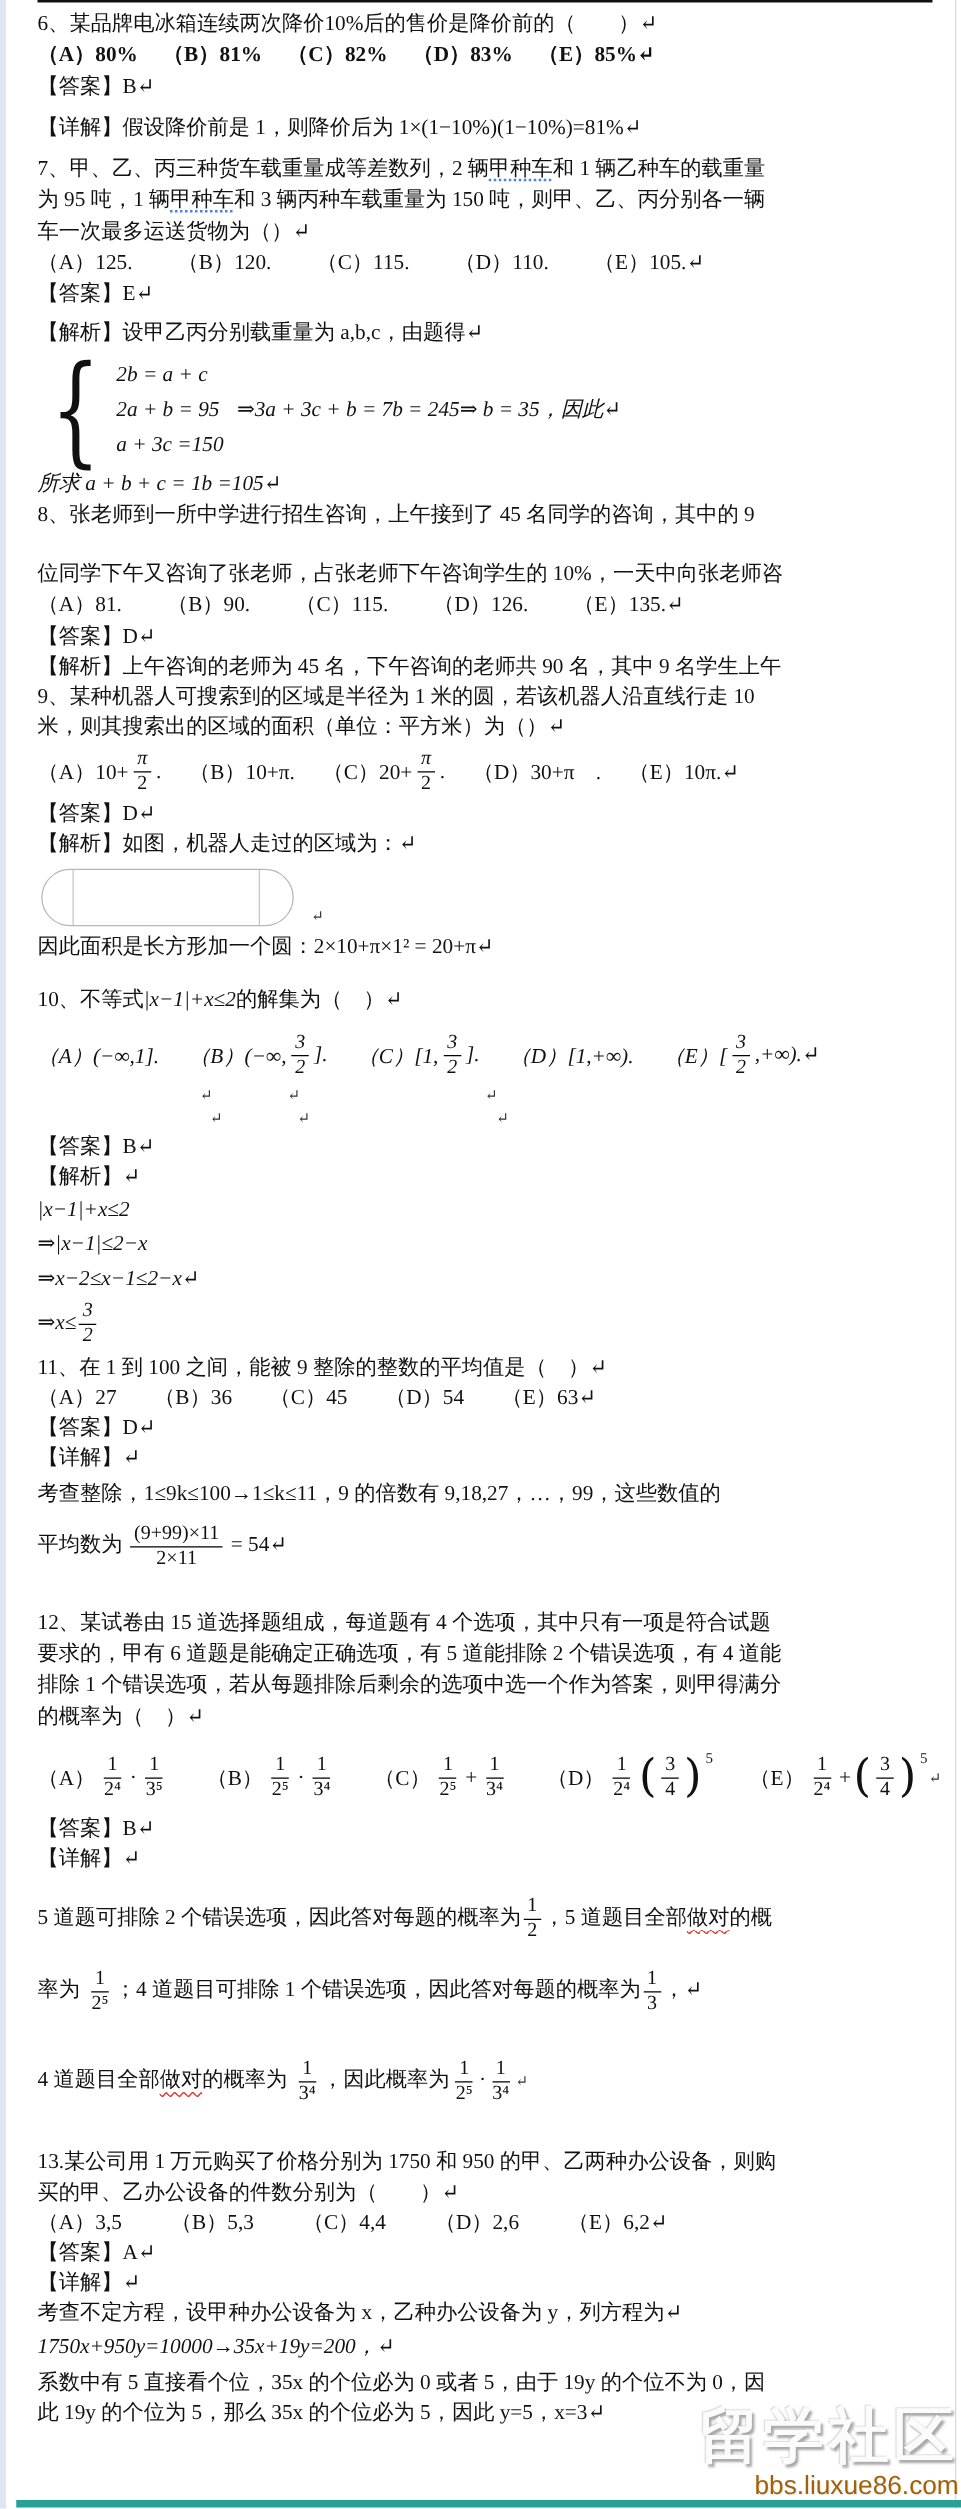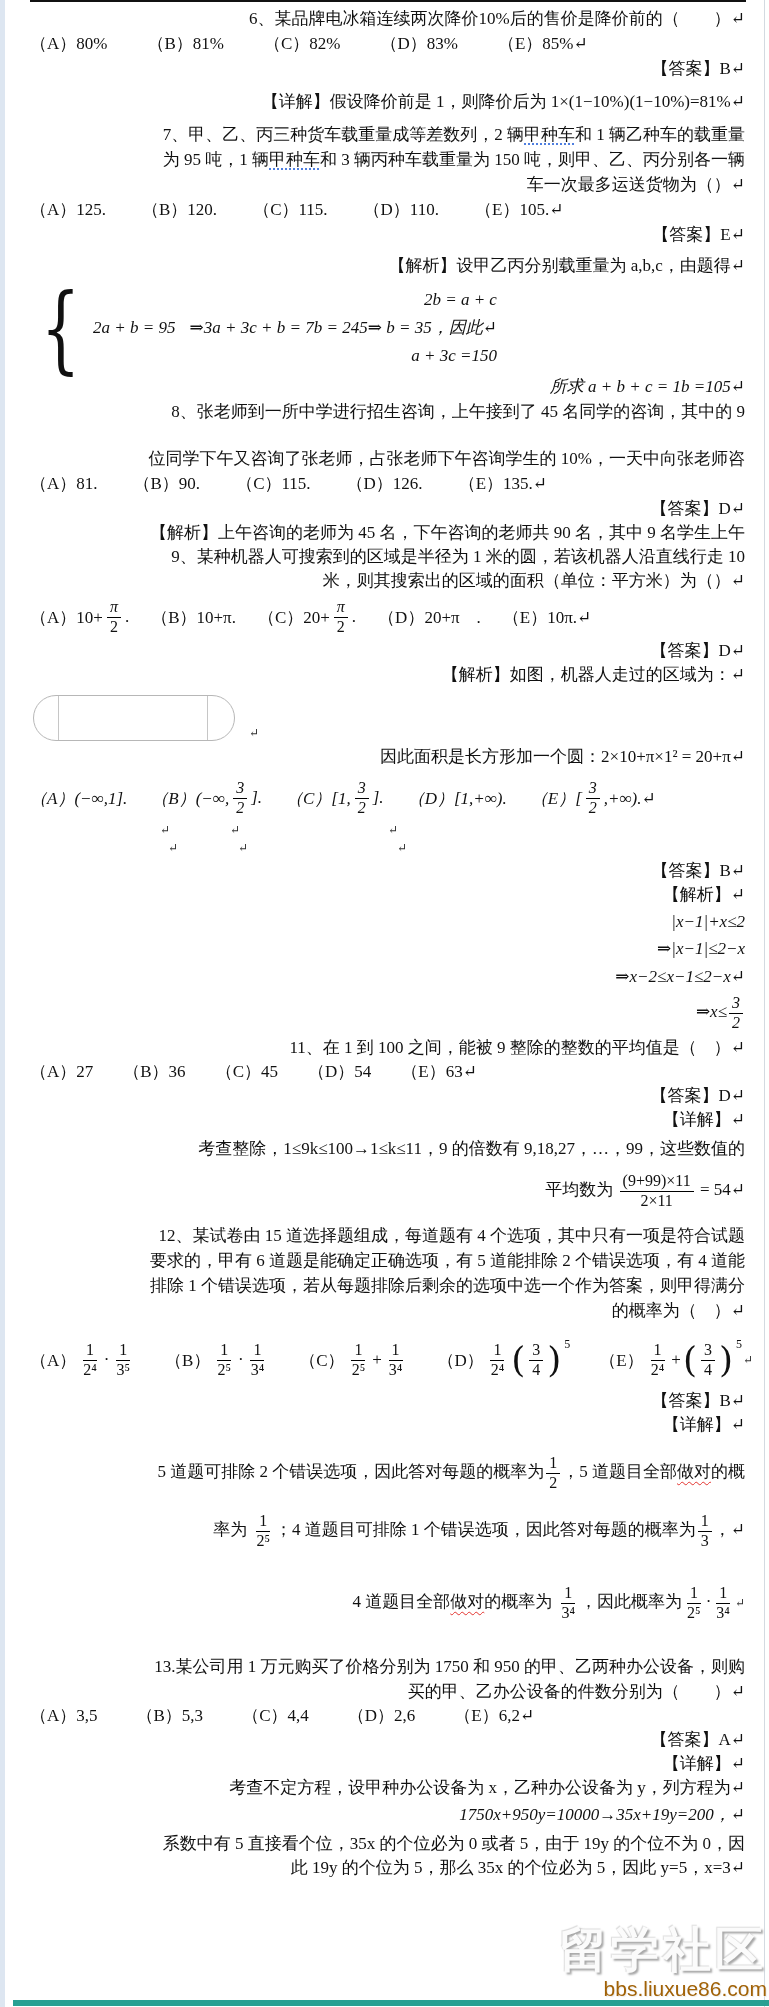--- a/index.html
+++ b/index.html
@@ -2,25 +2,25 @@
 <html><head>
 <meta charset="utf-8">
 <style>
   html,body{margin:0;padding:0;background:#fff;}
   .page{position:relative;width:769px;height:2007px;background:#ffffff;overflow:hidden;
         font-family:"Liberation Serif","DejaVu Serif",serif;font-size:17px;color:#111;}
   .leftbar{position:absolute;left:0;top:0;width:5px;height:100%;background:#dde6f1;}
   .rightline{position:absolute;right:4px;top:0;width:1px;height:100%;background:#d3dae1;}
   .topline{position:absolute;left:30px;top:0;width:716px;height:2px;background:#111;}
   .footerbar{position:absolute;left:13px;right:0;bottom:1px;height:6px;background:#28a093;}
-  .content{position:absolute;left:30px;top:6px;width:715px;text-align:right;}
+  .content{position:absolute;left:30px;top:6px;width:715px;}
   .line{line-height:25px;margin:0;white-space:nowrap;}
   .lh24{line-height:24px;}
   .opts{display:flex;align-items:center;}
-  .g40{column-gap:40px;}.g36{column-gap:36px;}.g30{column-gap:30px;}
+  .g40{column-gap:20px;font-weight:bold;}.g36{column-gap:36px;}.g30{column-gap:30px;}
   .g24{column-gap:24px;}.g22{column-gap:22px;}.g10{column-gap:10px;gap:39px;}
   .opt{display:inline-flex;align-items:center;gap:2px;}
   .frac{display:inline-flex;flex-direction:column;align-items:center;vertical-align:middle;
         line-height:1.15;margin:0 2px;font-size:16px;}
   .frac .num{display:block;padding:0 3px;border-bottom:1px solid #000;}
   .frac .den{display:block;padding:0 3px;}
   .mi{font-style:italic;}
   .u-blue{text-decoration-line:underline;text-decoration-style:dotted;text-decoration-color:#4f7fe0;
           text-decoration-thickness:2px;text-underline-offset:3px;}
   .u-red{text-decoration-line:underline;text-decoration-style:wavy;text-decoration-color:#e3342f;
@@ -112,34 +112,35 @@
         </span>
       <span>（B）10+π.</span>
       <span class="opt">
           <span>（C）20+</span>
           <span class="frac">
             <span class="num mi">π</span>
             <span class="den">2</span>
           </span>
           <span>.</span>
         </span>
-      <span>（D）20+π　.</span>
+      <span>（D）30+π　.</span>
       <span>（E）10π.↵</span>
     </div>
     <div class="line lh24">【答案】D↵</div>
     <div class="line lh24">【解析】如图，机器人走过的区域为：↵</div>
     <div class="figwrap" style="margin-top:8px">
       <div class="stadium">
         <span class="vl" style="left:24px"></span>
         <span class="vl" style="right:26px"></span>
       </div>
       <span class="smallcr">↵</span>
     </div>
     <div class="line" style="margin-top:3px"><span>因此面积是长方形加一个圆：</span><span>2×10+π×1² = 20+π↵</span></div>
 
+    <div class="line" style="margin-top:16px;line-height:30px"><span>10、不等式</span><span class="mi">|x−1|+x≤2</span><span>的解集为（　）↵</span></div>
     <div class="opts g24 mi" style="margin-top:6px;height:46px">
       <span>（A）(−∞,1].</span>
       <span class="opt">
           <span>（B）(−∞,</span>
           <span class="frac">
             <span class="num">3</span>
             <span class="den">2</span>
           </span>
           <span>].</span>
         </span>
@@ -190,21 +191,21 @@
       <span>（E）63↵</span>
     </div>
     <div class="line lh24">【答案】D↵</div>
     <div class="line lh24">【详解】↵</div>
     <div class="line" style="margin-top:4px">考查整除，1≤9k≤100→1≤k≤11，9 的倍数有 9,18,27，…，99，这些数值的</div>
     <div class="line" style="margin-top:4px;line-height:50px"><span>平均数为 </span><span class="frac">
           <span class="num">(9+99)×11</span>
           <span class="den">2×11</span>
         </span><span> = 54↵</span></div>
 
-    <div class="line" style="margin-top:8px">12、某试卷由 15 道选择题组成，每道题有 4 个选项，其中只有一项是符合试题</div>
+    <div class="line" style="margin-top:24px">12、某试卷由 15 道选择题组成，每道题有 4 个选项，其中只有一项是符合试题</div>
     <div class="line">要求的，甲有 6 道题是能确定正确选项，有 5 道能排除 2 个错误选项，有 4 道能</div>
     <div class="line">排除 1 个错误选项，若从每题排除后剩余的选项中选一个作为答案，则甲得满分</div>
     <div class="line">的概率为（　）↵</div>
     <div class="opts g30" style="margin-top:10px;height:54px">
       <span class="opt">
           <span>（A）</span>
           <span class="frac">
             <span class="num">1</span>
             <span class="den">2⁴</span>
           </span>

